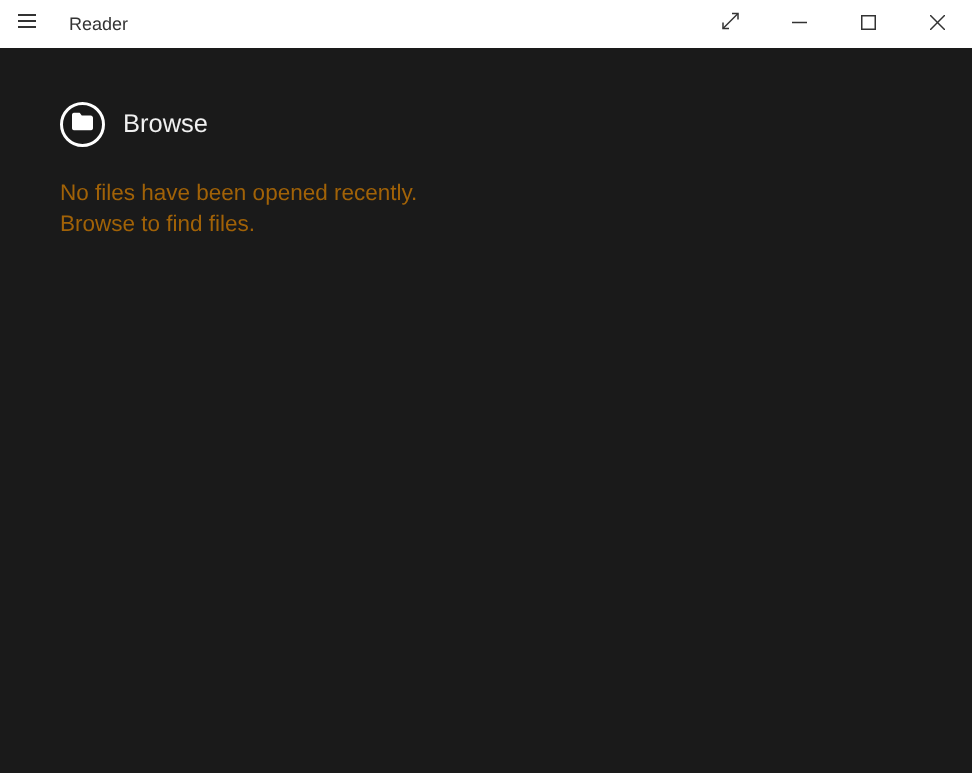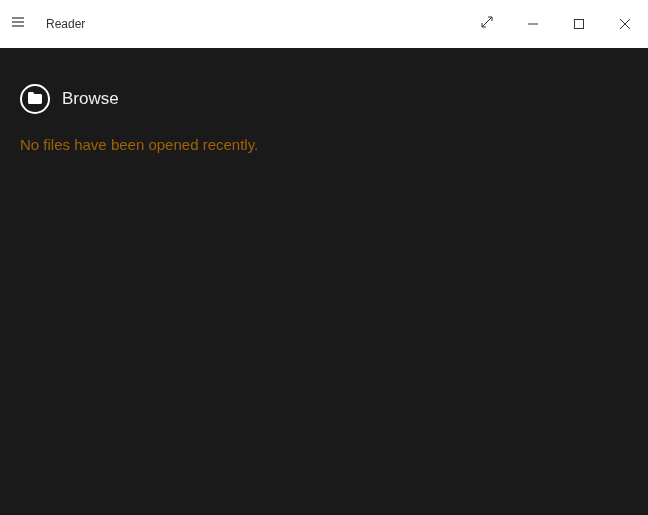--- a/index.html
+++ b/index.html
@@ -8,21 +8,21 @@
       box-sizing: border-box;
     }
     body {
       width: 648px;
       height: 515px;
       font-family: "Segoe UI", Arial, sans-serif;
       background: #fff;
       overflow: hidden;
     }
     .titlebar {
-      height: 48px;
+      height: 32px;
       background: #ffffff;
       display: flex;
       align-items: center;
       justify-content: space-between;
       padding-left: 8px;
     }
     .titlebar-left {
       display: flex;
       align-items: center;
       gap: 8px;
@@ -63,21 +63,21 @@
       fill: none;
       stroke-width: 1;
     }
     .expand-btn svg {
       width: 14px;
       height: 14px;
     }
     .content {
       background: #1a1a1a;
       height: calc(515px - 32px);
-      padding: 36px 20px;
+      padding: 36px 40px;
       color: #fff;
     }
     .browse-row {
       display: flex;
       align-items: center;
       gap: 12px;
       cursor: pointer;
       margin-bottom: 20px;
     }
     .browse-icon-circle {
@@ -163,14 +163,15 @@
       <span>
         <svg viewBox="0 0 14 12">
             <path d="M0 1.5 C0 0.7 0.7 0 1.5 0 L5 0 L6.5 2 L12.5 2 C13.3 2 14 2.7 14 3.5 L14 10.5 C14 11.3 13.3 12 12.5 12 L1.5 12 C0.7 12 0 11.3 0 10.5 Z"></path>
           </svg>
       </span>
     </div>
     <span class="browse-label">Browse</span>
   </div>
   <div class="empty-text">
     <div>No files have been opened recently.</div>
+    <div>Browse to find files.</div>
   </div>
 </div>
 
 </body></html>

